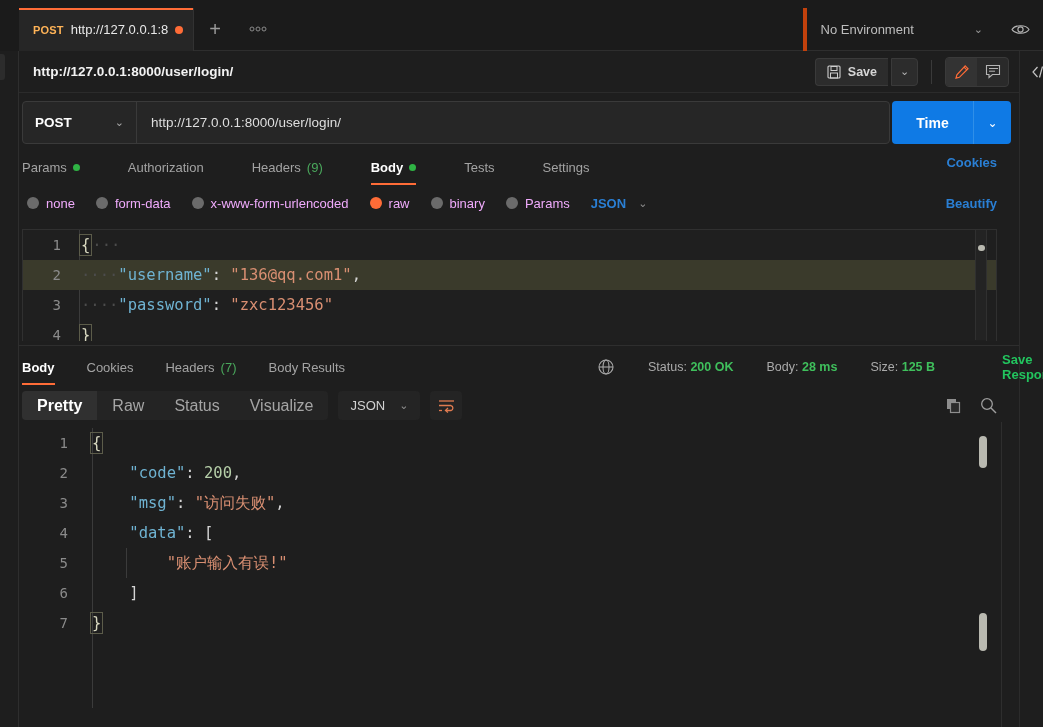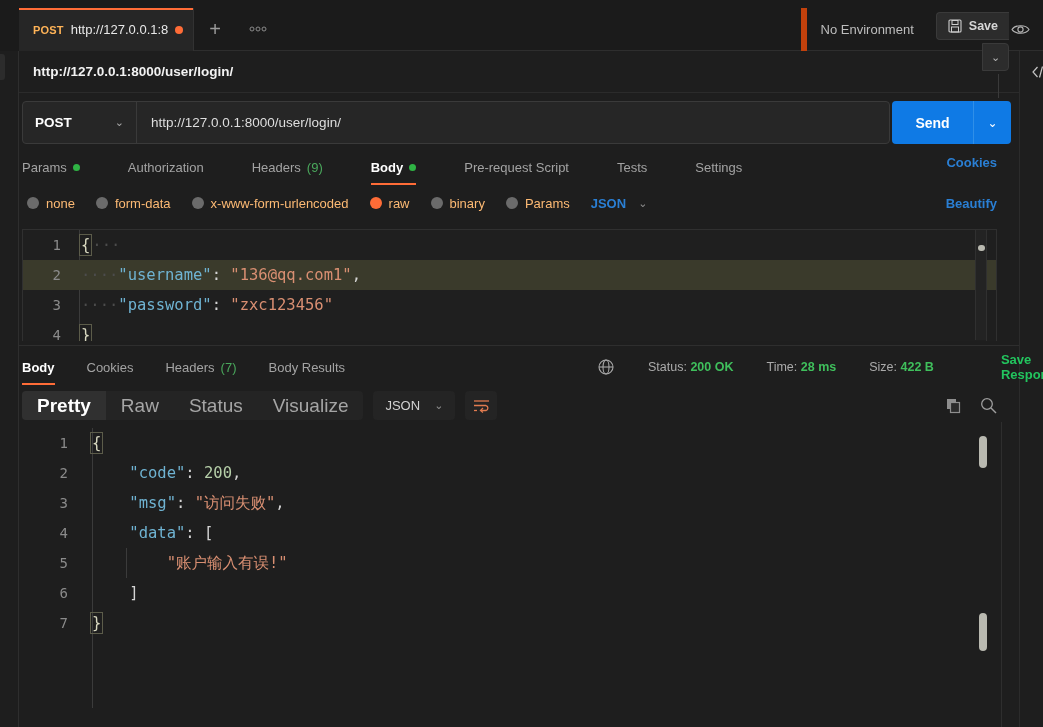--- a/index.html
+++ b/index.html
@@ -57,42 +57,42 @@
   .tab-plus {
     width: 42px; display: flex; align-items: center; justify-content: center;
     color: #9b9b9b; font-size: 20px; font-weight: 300; cursor: pointer;
   }
   .tab-dots {
     width: 44px; display: flex; align-items: center; justify-content: center;
     color: #8a8a8a; font-size: 11px; letter-spacing: 1px; cursor: pointer;
   }
   .env-zone {
     margin-left: auto; display: flex; align-items: flex-start;
-    border-left: 6px solid #c2410c; height: 43px;
+    border-left: 4px solid #c2410c; height: 43px;
   }
   .env-select {
     display: flex; align-items: center; gap: 60px; padding: 0 14px;
     color: #bdbdbd; font-size: 13px; cursor: pointer; height: 43px;
   }
   .env-caret { color: #9a9a9a; font-size: 11px; }
   .eye-btn {
     width: 46px; height: 43px; display: flex; align-items: center;
     justify-content: center; cursor: pointer;
   }
 
   
   .req-header {
     position: absolute; top: 51px; left: 19px; width: 1000px; height: 42px;
     display: flex; align-items: center; border-bottom: 1px solid #2b2b2b;
     background: #1e1e1e;
   }
   .req-title {
     margin-left: 14px; color: #f2f2f2; font-size: 13.5px; font-weight: bold;
   }
-  .hdr-right { margin-left: auto; display: flex; align-items: flex-end; gap: 3px; padding-right: 10px; flex-direction: column; }
+  .hdr-right { margin-left: auto; display: flex; align-items: center; gap: 3px; padding-right: 10px; }
   .save-btn {
     display: flex; align-items: center; gap: 7px;
     background: #2c2c2c; border: 1px solid #3a3a3a; border-right: none;
     border-radius: 4px 0 0 4px; height: 28px; padding: 0 11px;
     color: #d6d6d6; font-size: 12.5px; font-weight: bold; cursor: pointer;
   }
   .save-caret {
     background: #2c2c2c; border: 1px solid #3a3a3a; border-radius: 0 4px 4px 0;
     height: 28px; width: 27px; display: flex; align-items: center;
     justify-content: center; color: #b5b5b5; font-size: 11px; cursor: pointer;
@@ -165,21 +165,21 @@
     font-size: 13px; font-weight: bold; cursor: pointer;
   }
 
   
   .body-row {
     position: absolute; top: 192px; left: 27px; width: 970px; height: 22px;
     display: flex; align-items: center;
   }
   .radio-item {
     display: flex; align-items: center; gap: 7px; margin-right: 21px;
-    color: #fdba74; font-size: 13px; cursor: pointer; white-space: nowrap;
+    color: #f0abfc; font-size: 13px; cursor: pointer; white-space: nowrap;
   }
   .radio {
     width: 12px; height: 12px; border-radius: 50%; background: #6b6b6b;
     flex: 0 0 12px;
   }
   .radio.sel { background: #ff6c37; }
   .json-sel {
     display: flex; align-items: center; gap: 12px;
     color: #2a7fd4; font-size: 13px; font-weight: bold; cursor: pointer;
   }
@@ -253,21 +253,21 @@
   .resp-toolbar {
     position: absolute; top: 389px; left: 22px; width: 975px; height: 33px;
     display: flex; align-items: center;
   }
   .seg {
     display: flex; align-items: center; background: #242424; border-radius: 4px;
     height: 29px; overflow: hidden;
   }
   .seg > div {
     padding: 0 15px; height: 29px; display: flex; align-items: center;
-    color: #a5a5a5; font-size: 19px; cursor: pointer;
+    color: #a5a5a5; font-size: 16px; cursor: pointer;
   }
   .seg > div.on { background: #303030; color: #fff; font-weight: bold; }
   .fmt-sel {
     display: flex; align-items: center; gap: 14px; margin-left: 10px;
     background: #242424; border-radius: 4px; height: 29px; padding: 0 12px;
     color: #d2d2d2; font-size: 13px; cursor: pointer;
   }
   .wrap-btn {
     margin-left: 10px; width: 32px; height: 29px; background: #242424;
     border-radius: 4px; display: flex; align-items: center;
@@ -385,42 +385,39 @@
   </div>
 
   <div class="urlbar">
     <div class="method-sel">
       <span class="method-label">POST</span>
       <span class="method-caret">⌄</span>
     </div>
     <div class="url-input">http://127.0.0.1:8000/user/login/</div>
   </div>
   <div class="send-wrap">
-    <div class="send-btn">Send</div>
+    <div class="send-btn">Time</div>
     <div class="send-caret">⌄</div>
   </div>
 
   <div class="req-tabs">
     <div class="rtab">
       <span>Params</span>
       <span class="gdot"></span>
     </div>
     <div class="rtab">
       <span>Authorization</span>
     </div>
     <div class="rtab">
       <span>Headers</span>
       <span class="cnt">(9)</span>
     </div>
     <div class="rtab active">
       <span>Body</span>
       <span class="gdot"></span>
-    </div>
-    <div class="rtab">
-      <span>Pre-request Script</span>
     </div>
     <div class="rtab">
       <span>Tests</span>
     </div>
     <div class="rtab">
       <span>Settings</span>
     </div>
     <div class="cookies-link">Cookies</div>
   </div>
 
@@ -508,26 +505,26 @@
         <circle cx="8" cy="8" r="7" fill="none" stroke="#a8a8a8" stroke-width="1.1"></circle>
         <ellipse cx="8" cy="8" rx="3" ry="7" fill="none" stroke="#a8a8a8" stroke-width="1.1"></ellipse>
         <path d="M1 8 h14" stroke="#a8a8a8" stroke-width="1.1"></path>
       </svg>
     </div>
     <div class="stat">
       <span>Status:</span>
       <b>200 OK</b>
     </div>
     <div class="stat">
-      <span>Time:</span>
+      <span>Body:</span>
       <b>28 ms</b>
     </div>
     <div class="stat">
       <span>Size:</span>
-      <b>422 B</b>
+      <b>125 B</b>
     </div>
     <div class="stat-sep"></div>
     <div class="save-resp">Save Response</div>
     <div class="sr-caret">⌄</div>
   </div>
 
   <div class="resp-toolbar">
     <div class="seg">
       <div class="on">Pretty</div>
       <div>Raw</div>

